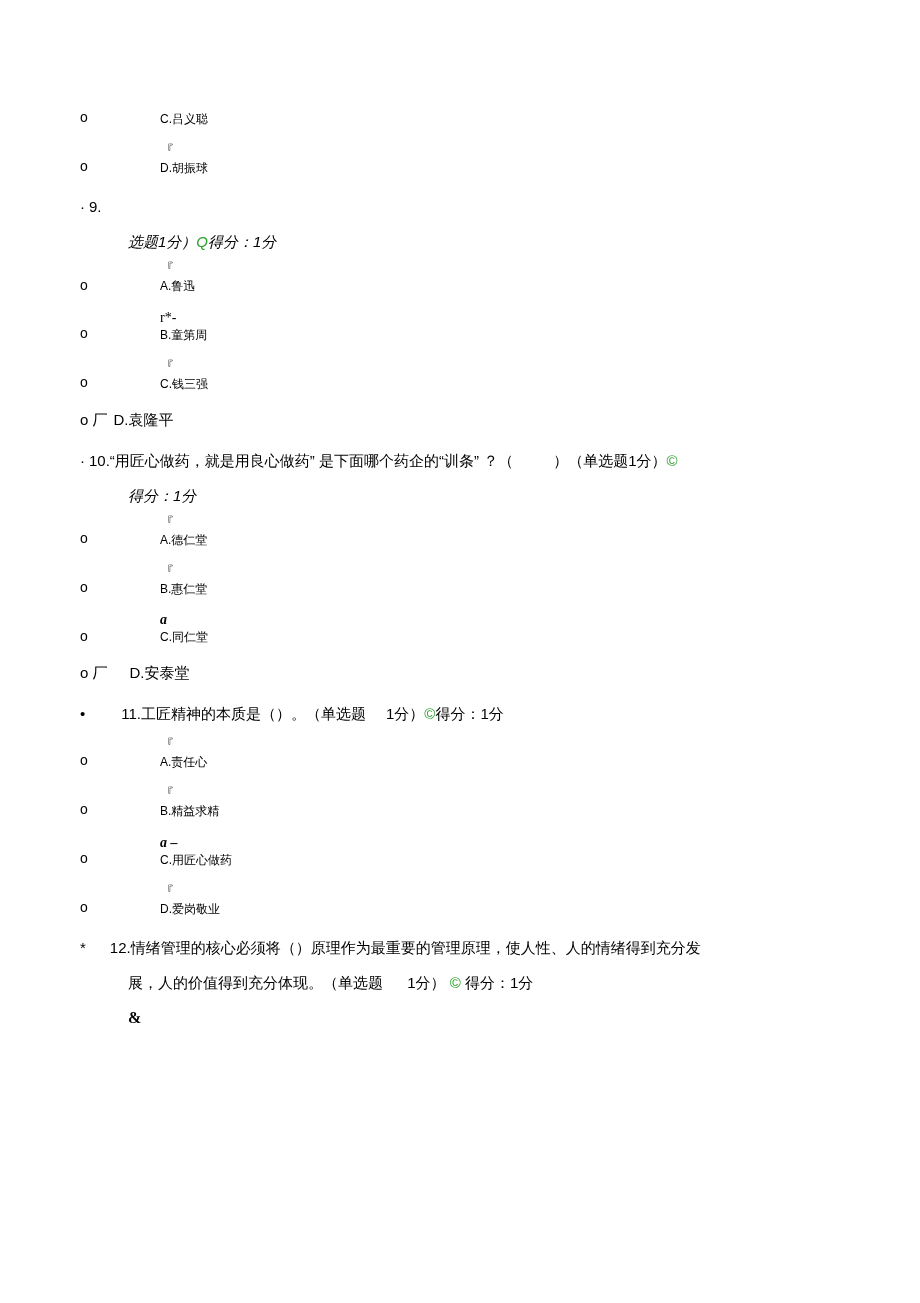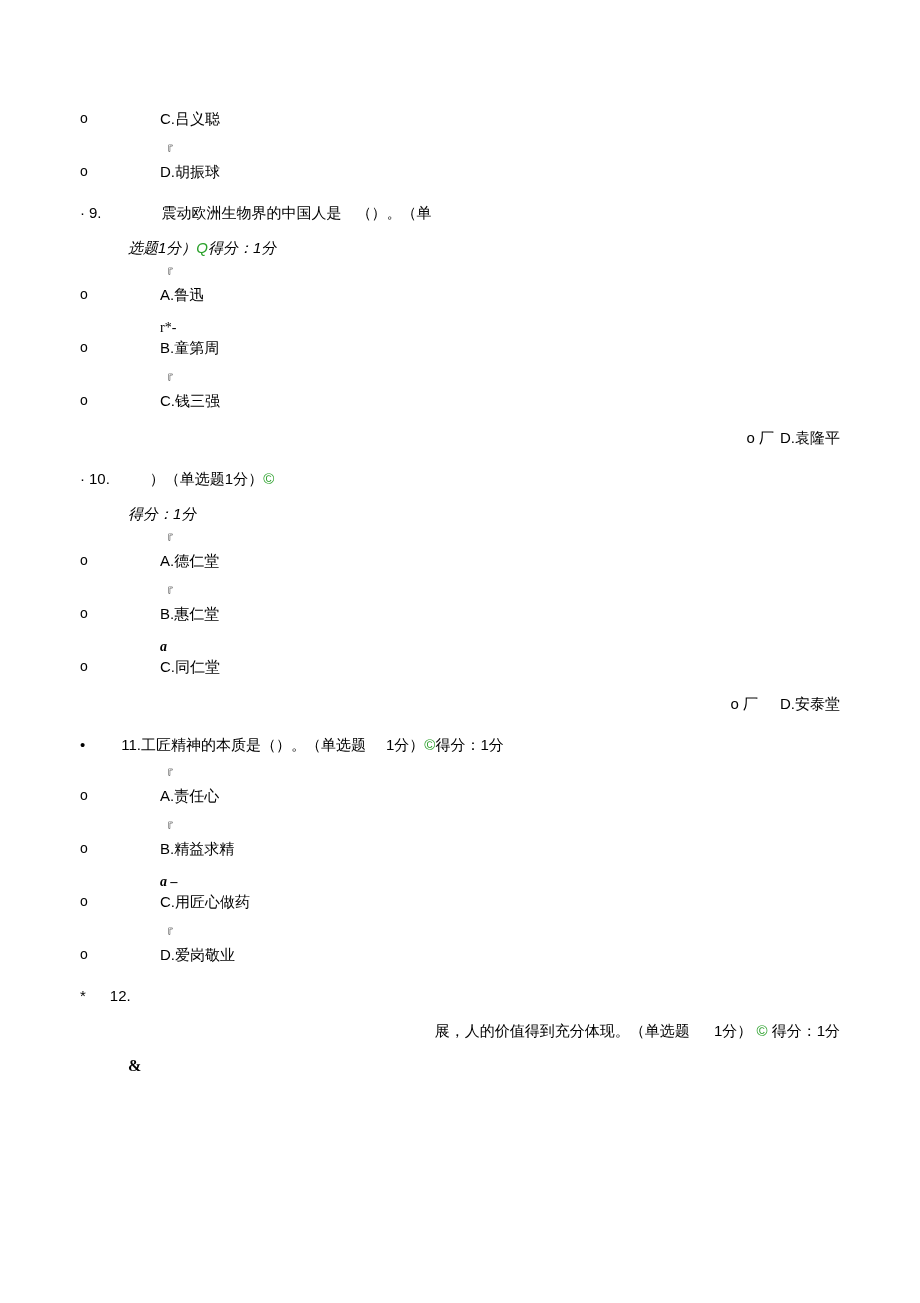--- a/index.html
+++ b/index.html
@@ -25,34 +25,33 @@
       font-size: 14px;
     }
     .option-line .mark {
       font-family: serif;
       font-size: 14px;
       margin-right: 6px;
       min-width: 20px;
       display: inline-block;
     }
     .option-line .opt-text {
-      font-size: 15px;
+      font-size: 12px;
     }
     .option-line .stacked {
       display: flex;
       flex-direction: column;
       align-items: flex-start;
     }
     .option-line .stacked .mark { line-height: 1; margin-bottom: 2px; }
     .option-inline {
       display: flex;
       align-items: baseline;
       margin-bottom: 18px;
       margin-top: 8px;
-      justify-content: flex-end;
     }
     .question {
       margin-top: 20px;
       margin-bottom: 14px;
       display: flex;
       justify-content: space-between;
       align-items: baseline;
       flex-wrap: wrap;
     }
     .q-prefix { margin-right: 4px; }
@@ -75,21 +74,20 @@
   <span class="stacked">
     <span class="mark">『</span>
     <span class="opt-text">D.胡振球</span>
   </span>
 </div>
 
 <div class="question">
   <div class="q-line1">
     <span class="q-prefix">·</span>
     <span>9.</span>
-    <span style="margin-left:60px">震动欧洲生物界的中国人是　（）。（单</span>
   </div>
 </div>
 <div class="score-line">
   <span>选题1分）</span><span class="green">Q</span><span>得分：1分</span>
 </div>
 <div class="option-line">
   <span class="o">o</span>
   <span class="stacked">
       <span class="mark">『</span>
       <span class="opt-text">A.鲁迅</span>
@@ -111,20 +109,21 @@
 </div>
 <div class="option-inline">
   <span>o 厂</span>
   <span style="margin-left:6px" class="opt-text">D.袁隆平</span>
 </div>
 
 <div class="question">
   <div class="q-line1">
     <span class="q-prefix">·</span>
     <span>10.</span>
+    <span>“用匠心做药，就是用良心做药”  是下面哪个药企的“训条” ？（</span>
     <span style="margin-left:40px">）（单选题1分）</span>
       <span class="green">©</span>
   </div>
 </div>
 <div class="score-line">
   <span>得分：1分</span>
 </div>
 <div class="option-line">
   <span class="o">o</span>
   <span class="stacked">
@@ -184,20 +183,21 @@
   <span class="o">o</span>
   <span class="stacked">
       <span class="mark">『</span>
       <span class="opt-text">D.爱岗敬业</span>
     </span>
 </div>
 
 <div class="question" style="justify-content:flex-start;">
   <span class="q-prefix">*</span>
   <span style="margin-left:20px">12.</span>
-</div>
-<div class="indent" style="margin-bottom:14px;text-align:right;">
+  <span>情绪管理的核心必须将（）原理作为最重要的管理原理，使人性、人的情绪得到充分发</span>
+</div>
+<div class="indent" style="margin-bottom:14px;">
   <span>展，人的价值得到充分体现。（单选题</span>
   <span style="margin-left:20px">1分）</span>
   <span class="green">©</span>
   <span>得分：1分</span>
 </div>
 <div class="amp">&amp;</div>
 
 </body></html>

